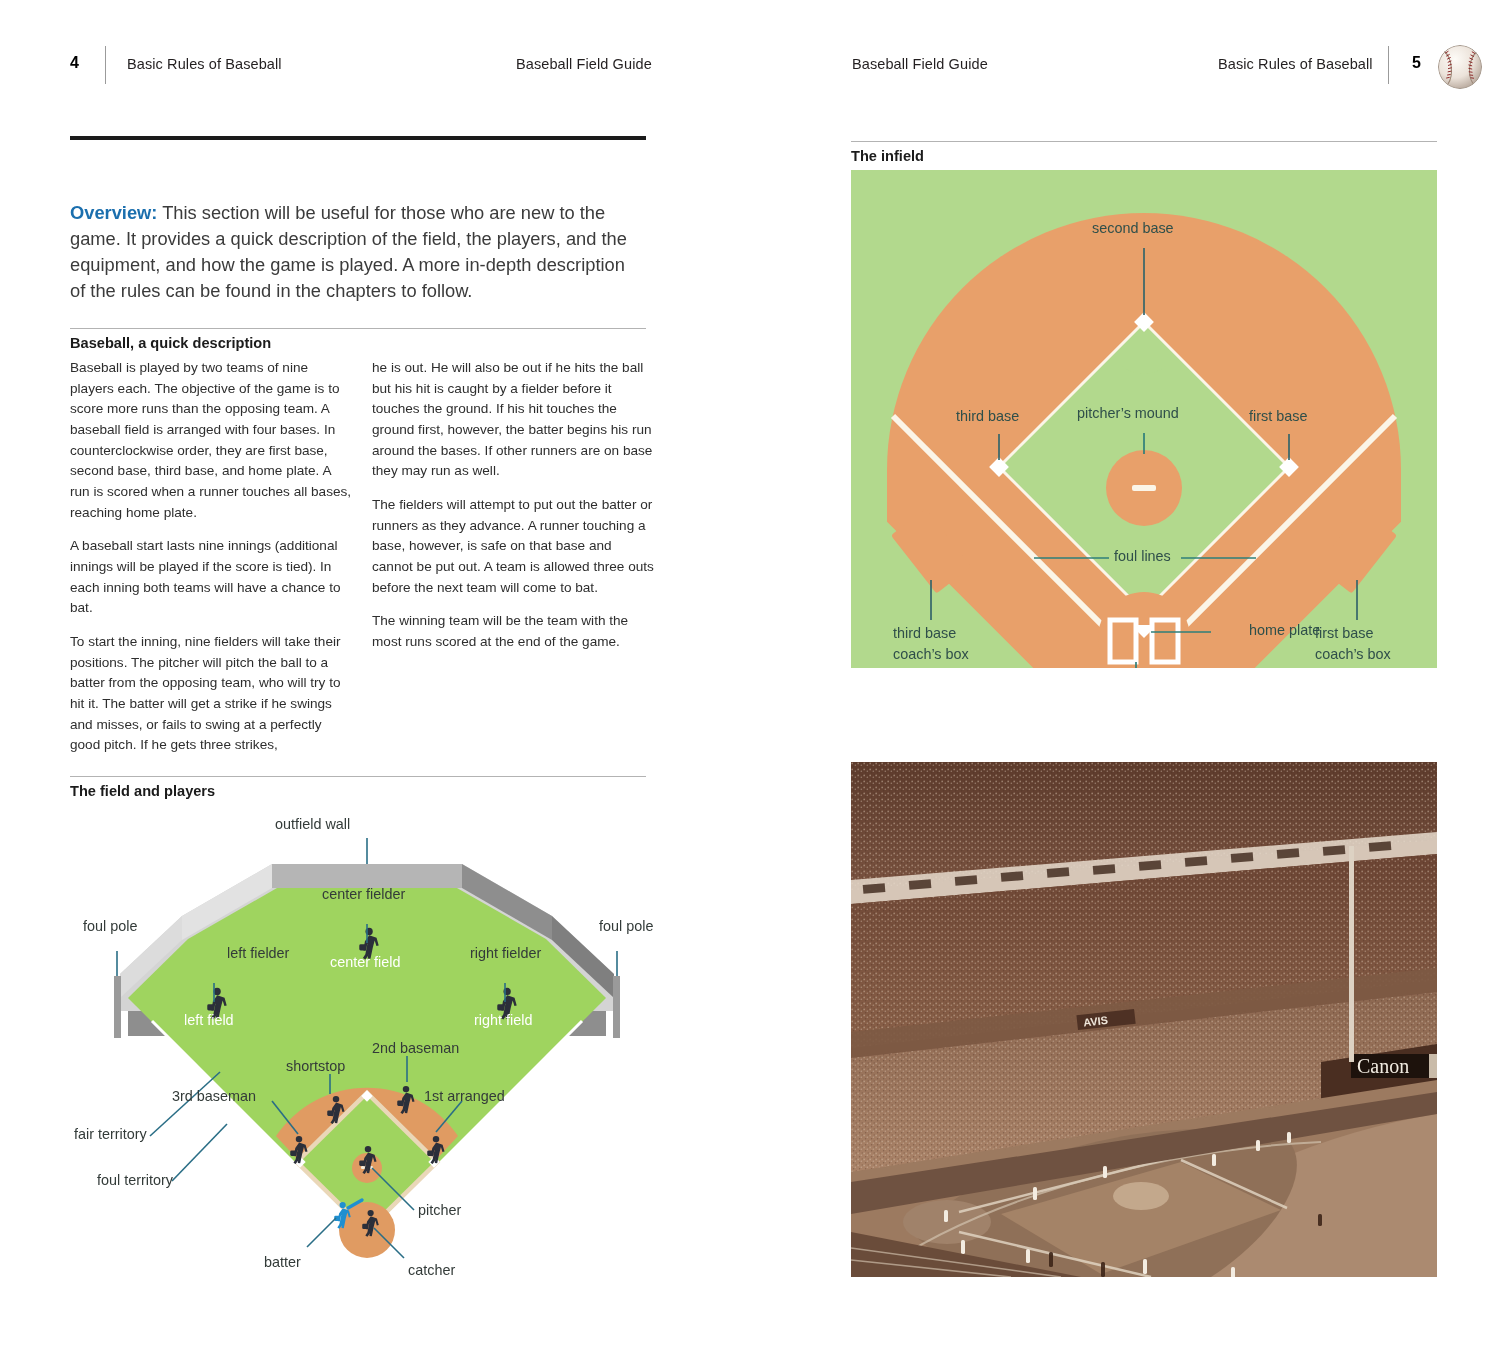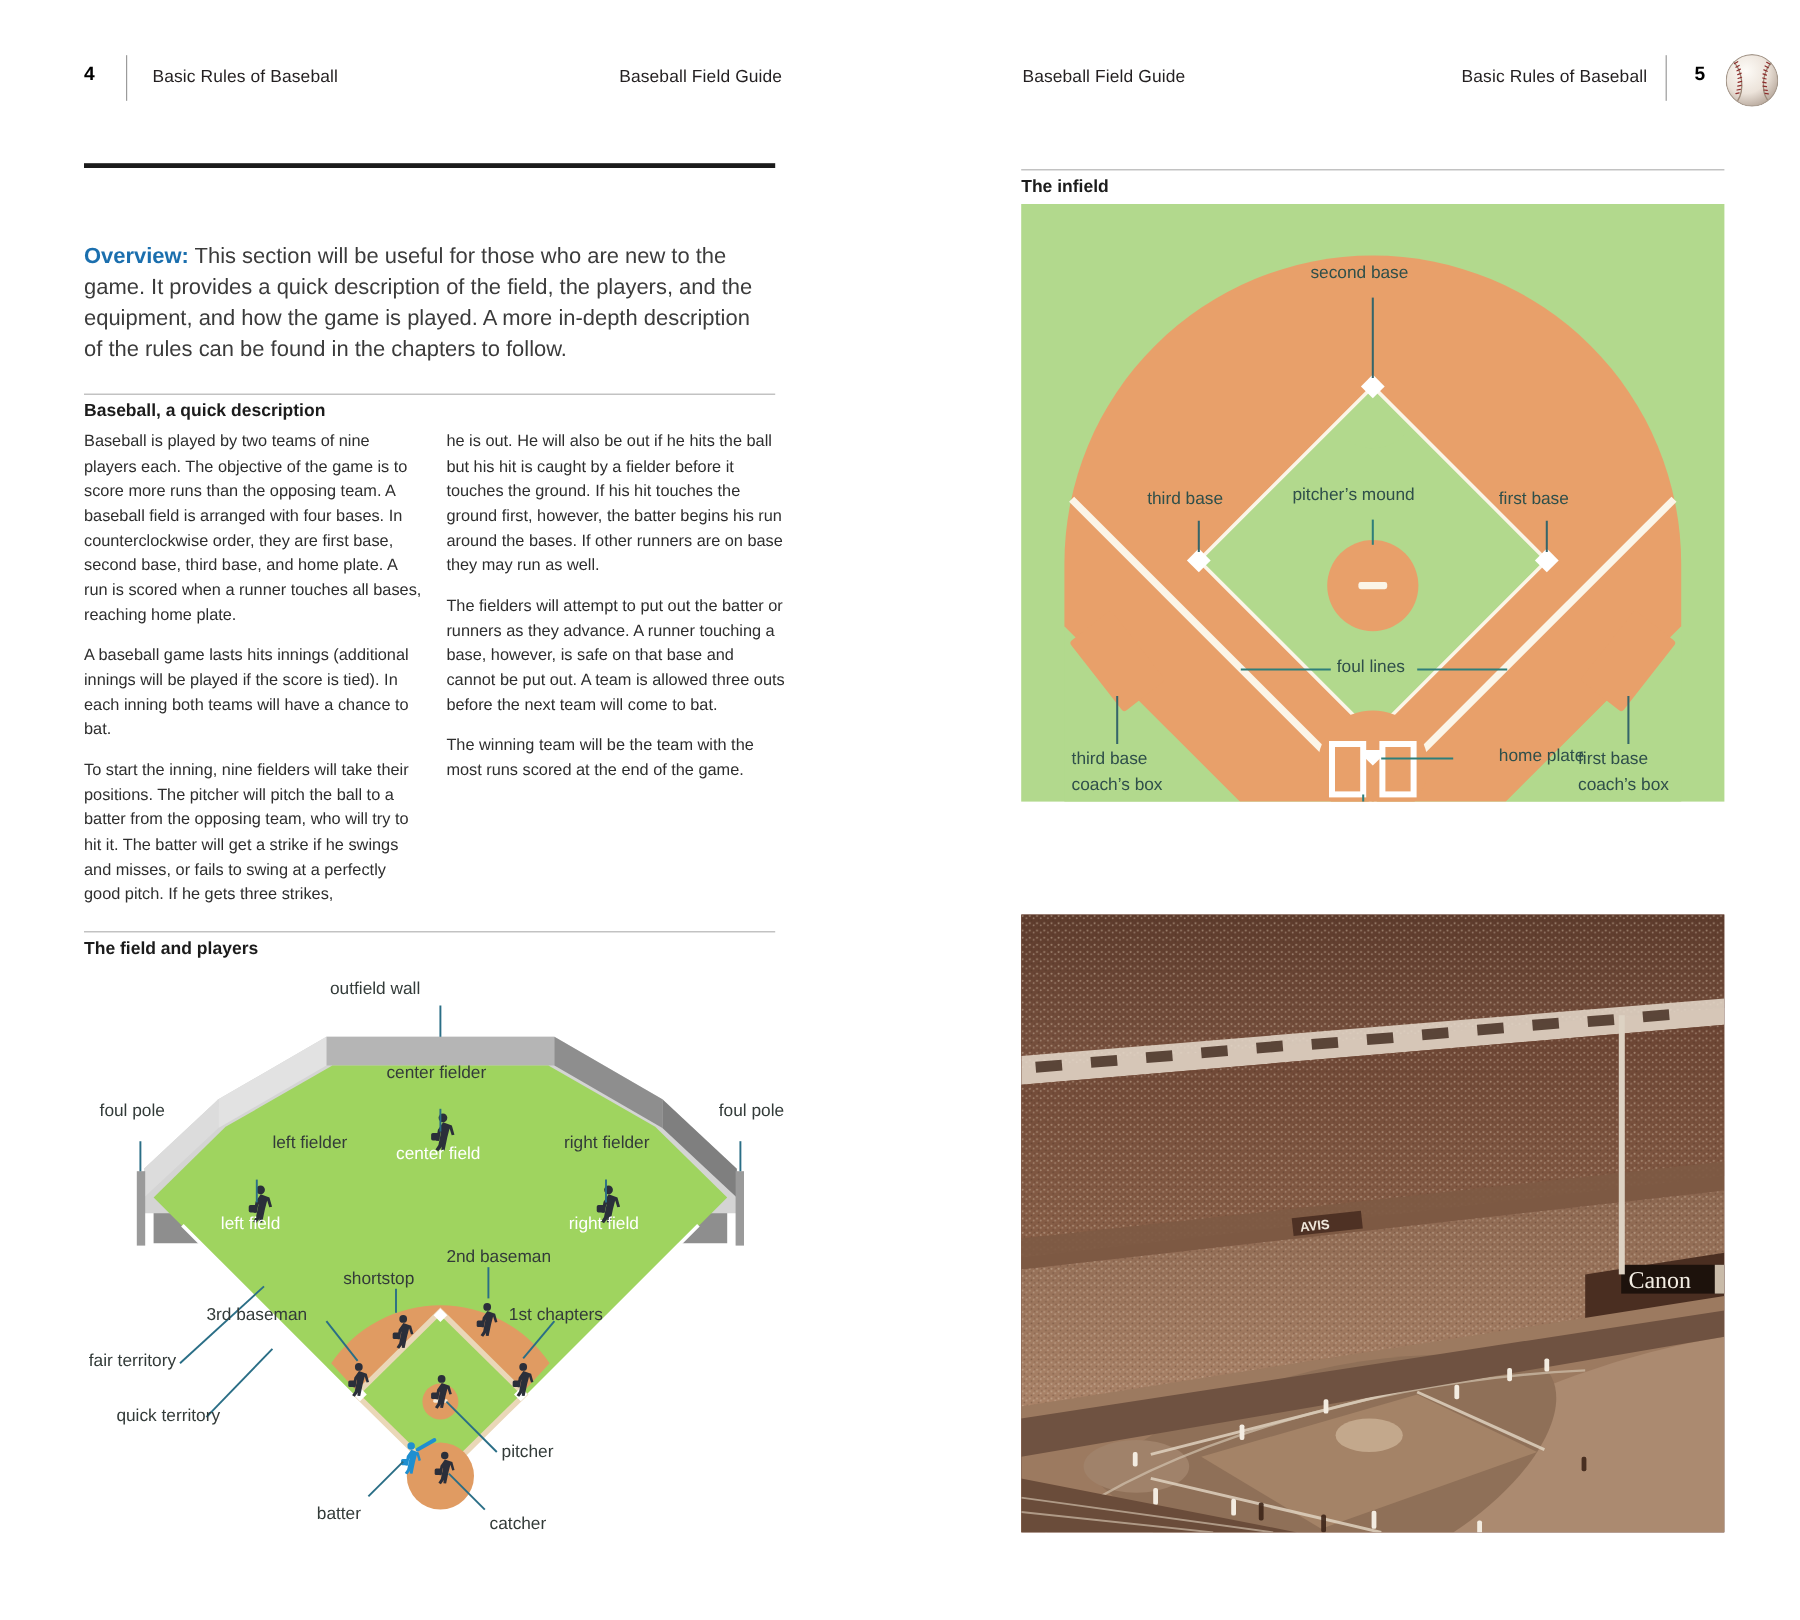--- a/index.html
+++ b/index.html
@@ -108,21 +108,21 @@
 
   <div class="overview" style="left:70px;top:200px;">
     <b>Overview:</b><span> This section will be useful for those who are new to the game. It provides a quick description of the field, the players, and the equipment, and how the game is played. A more in-depth description of the rules can be found in the chapters to follow.</span>
   </div>
 
   <div class="hrule-thin" style="left:70px;top:328px;width:576px;"></div>
   <div class="sub-head" style="left:70px;top:335px;">Baseball, a quick description</div>
 
   <div class="bodycol" style="left:70px;top:358px;">
     <p>Baseball is played by two teams of nine players each. The objective of the game is to score more runs than the opposing team. A baseball field is arranged with four bases. In counterclockwise order, they are first base, second base, third base, and home plate. A run is scored when a runner touches all bases, reaching home plate.</p>
-    <p>A baseball game lasts hits innings (additional innings will be played if the score is tied). In each inning both teams will have a chance to bat.</p>
+    <p>A baseball start lasts nine innings (additional innings will be played if the score is tied). In each inning both teams will have a chance to bat.</p>
     <p>To start the inning, nine fielders will take their positions. The pitcher will pitch the ball to a batter from the opposing team, who will try to hit it. The batter will get a strike if he swings and misses, or fails to swing at a perfectly good pitch. If he gets three strikes,</p>
   </div>
   <div class="bodycol" style="left:372px;top:358px;">
     <p>he is out. He will also be out if he hits the ball but his hit is caught by a fielder before it touches the ground. If his hit touches the ground first, however, the batter begins his run around the bases. If other runners are on base they may run as well.</p>
     <p>The fielders will attempt to put out the batter or runners as they advance. A runner touching a base, however, is safe on that base and cannot be put out. A team is allowed three outs before the next team will come to bat.</p>
     <p>The winning team will be the team with the most runs scored at the end of the game.</p>
   </div>
 
   <div class="hrule-thin" style="left:70px;top:776px;width:576px;"></div>
   <div class="sub-head" style="left:70px;top:783px;">The field and players</div>
@@ -228,23 +228,23 @@
     <div class="dlabel dk" style="left:537px;top:112px;">foul pole</div>
     <div class="dlabel dk" style="left:260px;top:80px;">center fielder</div>
     <div class="dlabel wt" style="left:268px;top:148px;">center field</div>
     <div class="dlabel dk" style="left:121px;top:139px;margin-left:44px;">left fielder</div>
     <div class="dlabel wt" style="left:122px;top:206px;">left field</div>
     <div class="dlabel dk" style="left:408px;top:139px;">right fielder</div>
     <div class="dlabel wt" style="left:412px;top:206px;">right field</div>
     <div class="dlabel dk" style="left:310px;top:234px;">2nd baseman</div>
     <div class="dlabel dk" style="left:224px;top:252px;">shortstop</div>
     <div class="dlabel dk" style="left:110px;top:282px;">3rd baseman</div>
-    <div class="dlabel dk" style="left:362px;top:282px;">1st chapters</div>
+    <div class="dlabel dk" style="left:362px;top:282px;">1st arranged</div>
     <div class="dlabel dk" style="left:12px;top:320px;">fair territory</div>
-    <div class="dlabel dk" style="left:35px;top:366px;">quick territory</div>
+    <div class="dlabel dk" style="left:35px;top:366px;">foul territory</div>
     <div class="dlabel dk" style="left:356px;top:396px;">pitcher</div>
     <div class="dlabel dk" style="left:202px;top:448px;">batter</div>
     <div class="dlabel dk" style="left:346px;top:456px;">catcher</div>
   </div>
 
   <div class="hrule-thin" style="left:851px;top:141px;width:586px;"></div>
   <div class="sub-head" style="left:851px;top:148px;">The infield</div>
 
   <div id="infieldDiagram">
     <svg width="586" height="575" viewBox="0 0 586 575">

